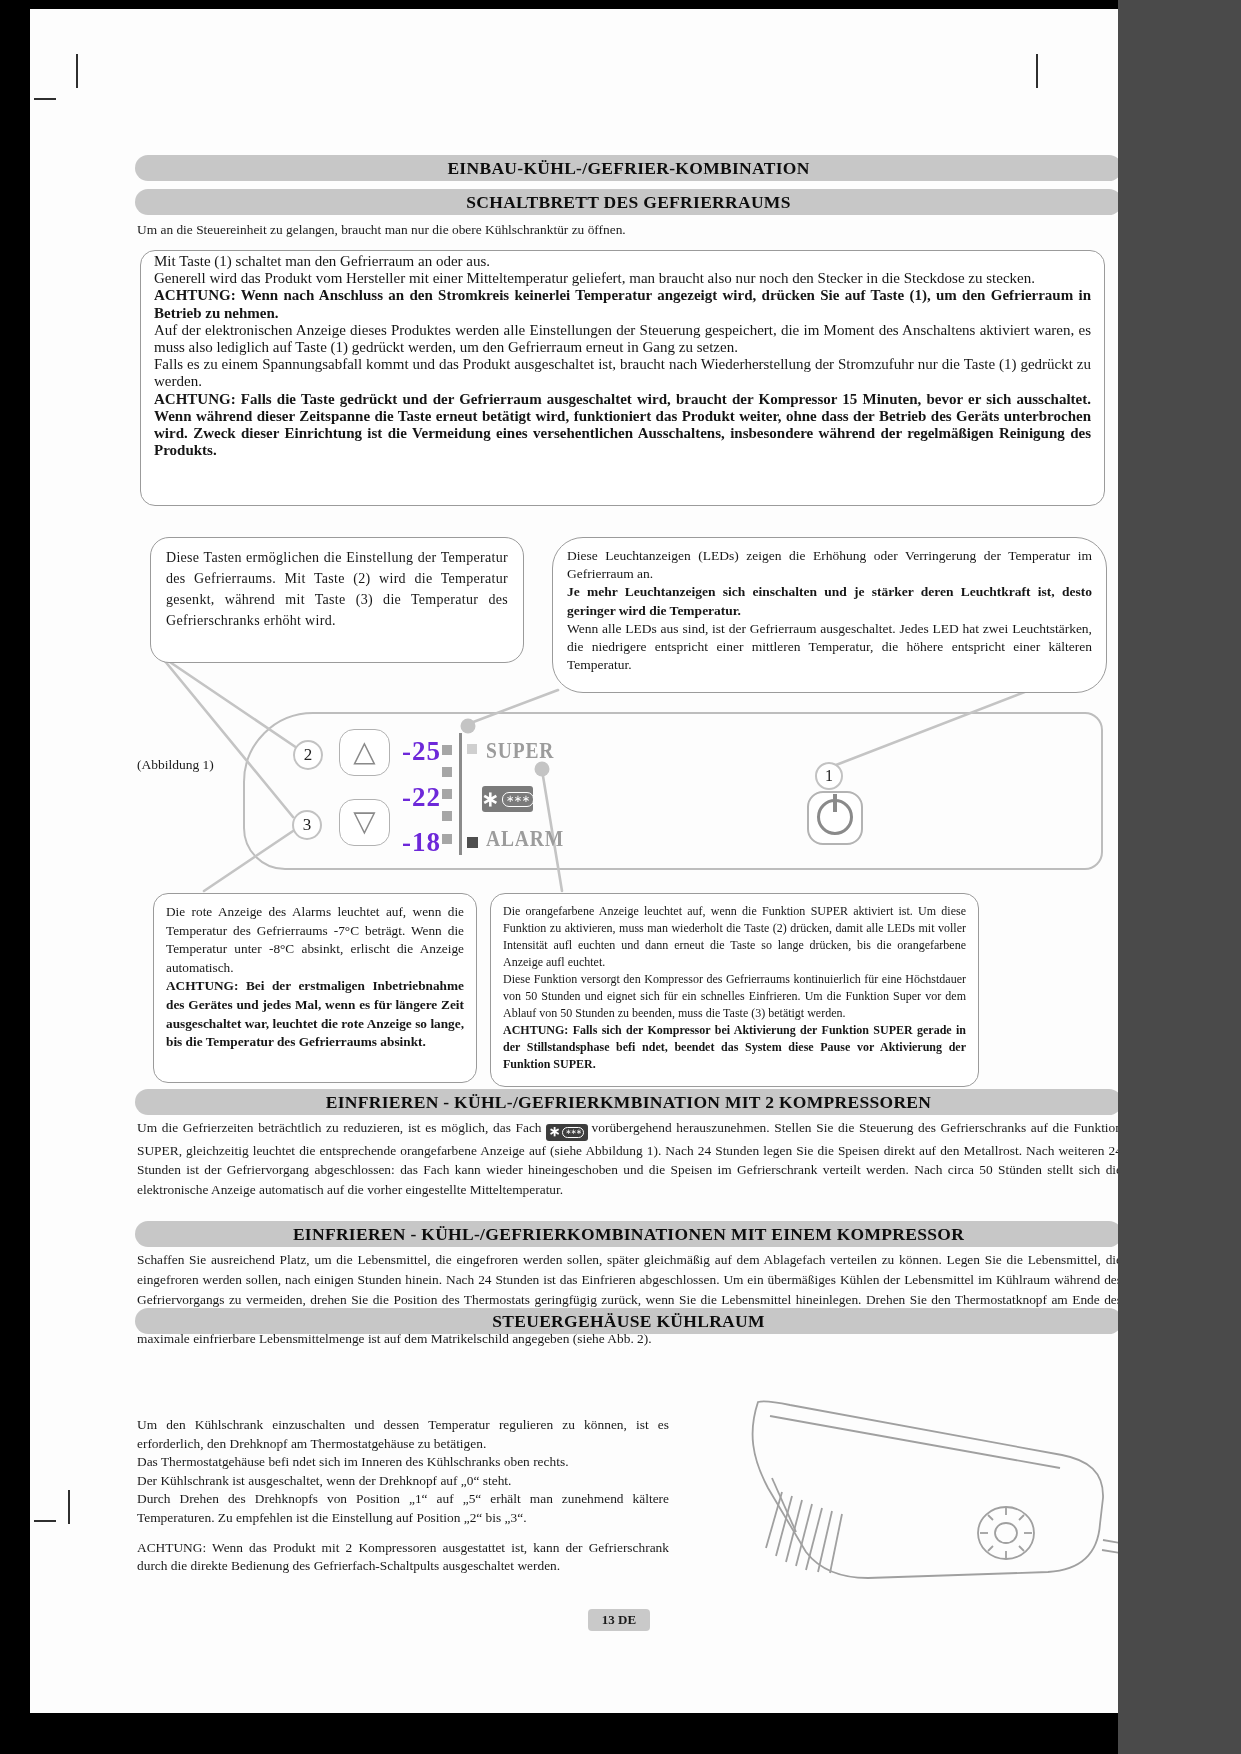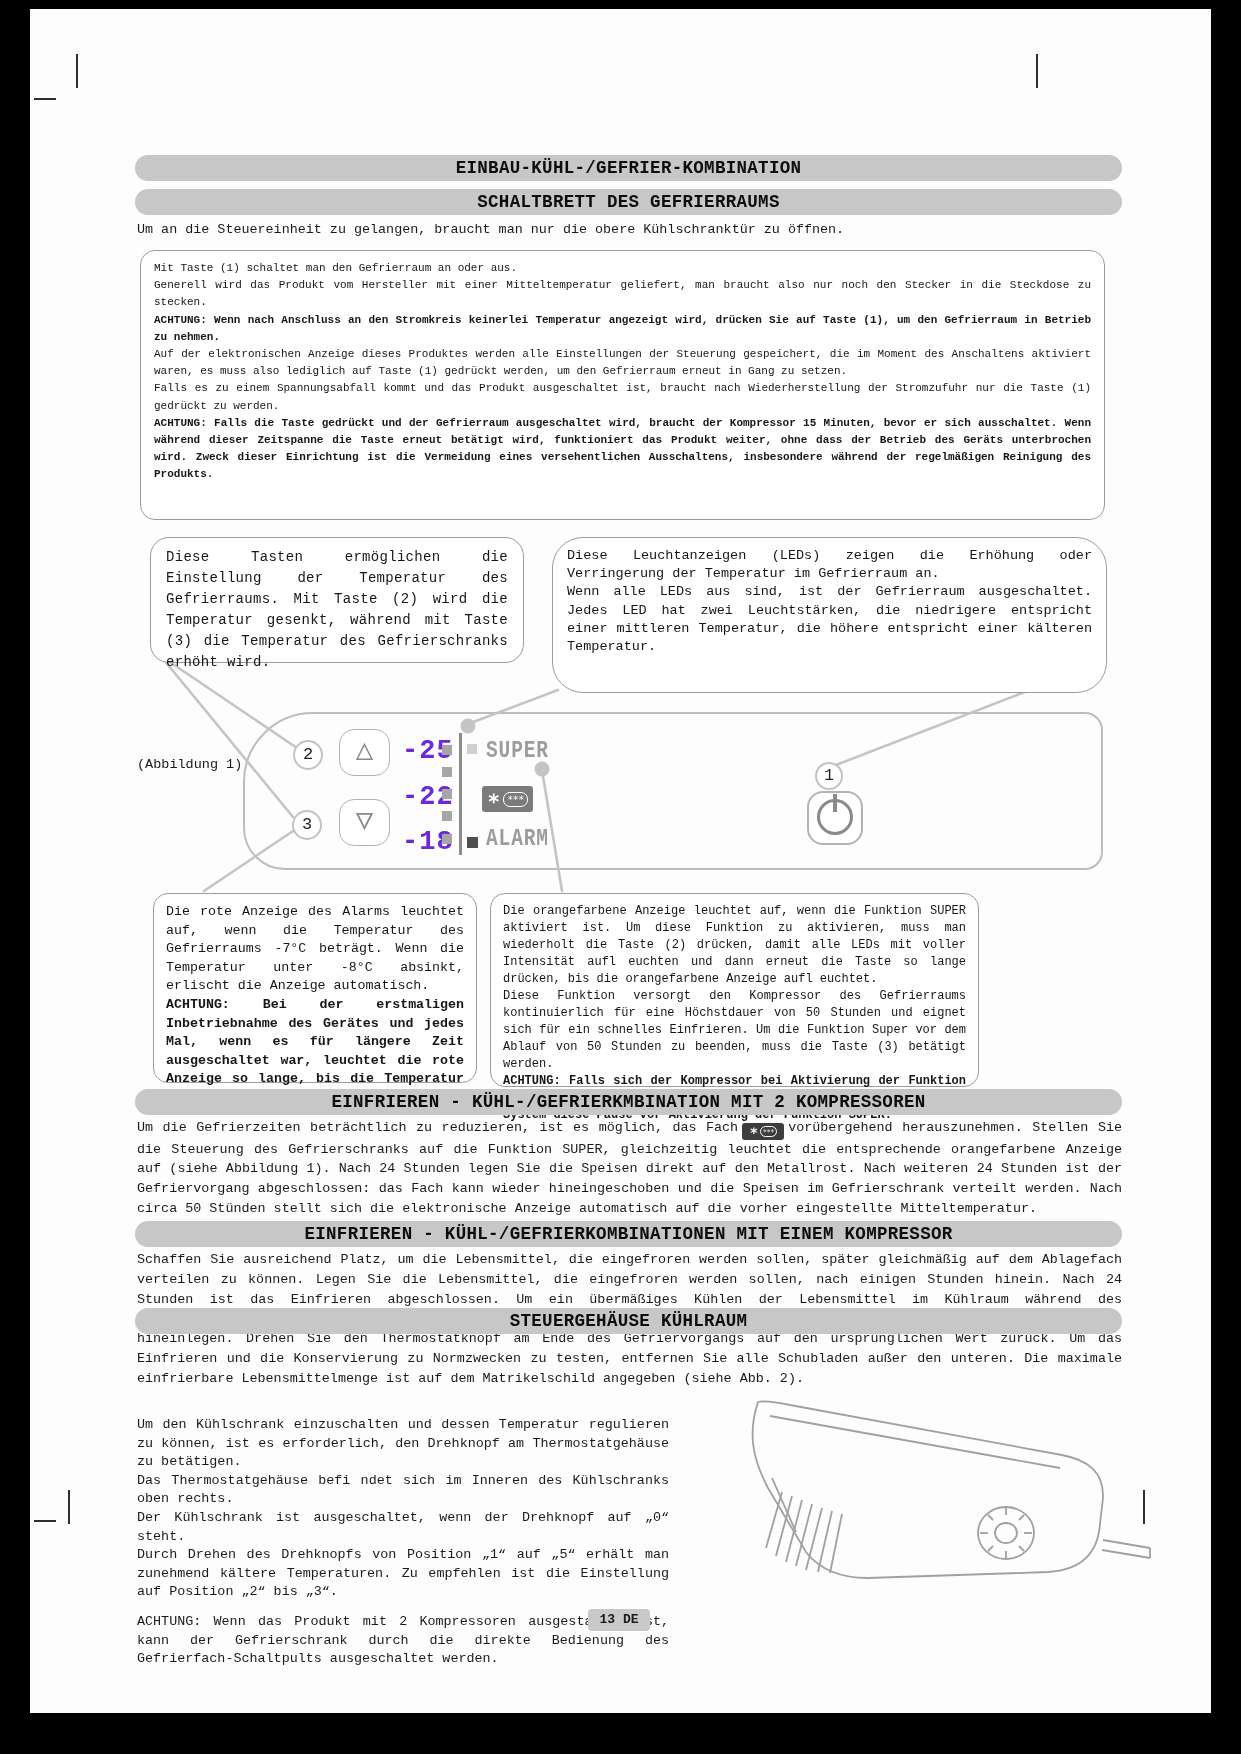--- a/index.html
+++ b/index.html
@@ -1,32 +1,32 @@
 <!DOCTYPE html>
 <html><head>
 <meta charset="utf-8">
 <style>
   html,body{margin:0;padding:0;background:#4a4a4a;}
-  .scan{position:relative;width:1241px;height:1754px;background:#fdfdfd;overflow:hidden;
-        font-family:Liberation Mono, monospace;color:#1a1a1a;}
+  .scan{position:relative;width:1118px;height:1754px;background:#fdfdfd;overflow:hidden;
+        font-family:Liberation Serif, serif;color:#1a1a1a;}
   
   .frame{position:absolute;background:#000;z-index:6;}
   .frame.top{left:0;top:0;width:1241px;height:9px;}
   .frame.bottom{left:0;top:1713px;width:1241px;height:41px;}
   .frame.left{left:0;top:0;width:30px;height:1754px;}
   .frame.right{left:1211px;top:0;width:30px;height:1754px;}
   
   .hbar{position:absolute;left:135px;width:987px;height:26px;background:#c7c7c7;border-radius:13px;
         text-align:center;font-weight:bold;font-size:17.5px;line-height:26px;letter-spacing:.3px;color:#0d0d0d;z-index:3;}
   
   .rbox{position:absolute;border:1.7px solid #9b9b9b;border-radius:15px;background:#fff;z-index:3;
         text-align:justify;color:#161616;}
   .rbox p{margin:0;}
   .b{font-weight:bold;}
-  .mainbox{left:140px;top:250px;width:937px;height:250px;padding:9px 13px;font-size:11px;line-height:17.2px;}
+  .mainbox{left:140px;top:250px;width:937px;height:250px;padding:2px 13px;font-size:15px;line-height:17.2px;}
   .keysbox{left:150px;top:537px;width:342px;height:106px;padding:9px 15px;border-radius:19px;
            font-size:14px;line-height:21px;letter-spacing:.3px;}
   .ledsbox{left:552px;top:537px;width:525px;height:136px;padding:9px 14px;border-radius:31px;
            font-size:13.5px;line-height:18.2px;}
   .alarmbox{left:153px;top:893px;width:298px;height:170px;padding:9px 12px;font-size:13.3px;line-height:18.6px;}
   .superbox{left:490px;top:893px;width:463px;height:174px;padding:9px 12px;font-size:12px;line-height:17px;}
   .intro{position:absolute;left:137px;top:222px;width:985px;font-size:13.4px;z-index:3;}
   .para{position:absolute;left:137px;width:985px;text-align:justify;font-size:13.4px;line-height:19.8px;z-index:3;}
   .bottomtext{position:absolute;left:137px;top:1416px;width:532px;text-align:justify;
               font-size:13.4px;line-height:18.6px;z-index:3;}
@@ -145,20 +145,21 @@
     <p>Auf der elektronischen Anzeige dieses Produktes werden alle Einstellungen der Steuerung gespeichert, die im Moment des Anschaltens aktiviert waren, es muss also lediglich auf Taste (1) gedrückt werden, um den Gefrierraum erneut in Gang zu setzen.</p>
     <p>Falls es zu einem Spannungsabfall kommt und das Produkt ausgeschaltet ist, braucht nach Wiederherstellung der Stromzufuhr nur die Taste (1) gedrückt zu werden.</p>
     <p class="b">ACHTUNG: Falls die Taste gedrückt und der Gefrierraum ausgeschaltet wird, braucht der Kompressor 15 Minuten, bevor er sich ausschaltet. Wenn während dieser Zeitspanne die Taste erneut betätigt wird, funktioniert das Produkt weiter, ohne dass der Betrieb des Geräts unterbrochen wird. Zweck dieser Einrichtung ist die Vermeidung eines versehentlichen Ausschaltens, insbesondere während der regelmäßigen Reinigung des Produkts.</p>
   </div>
 
   <div class="rbox keysbox">
     <p>Diese Tasten ermöglichen die Einstellung der Temperatur des Gefrierraums. Mit Taste (2) wird die Temperatur gesenkt, während mit Taste (3) die Temperatur des Gefrierschranks erhöht wird.</p>
   </div>
   <div class="rbox ledsbox">
     <p>Diese Leuchtanzeigen (LEDs) zeigen die Erhöhung oder Verringerung der Temperatur im Gefrierraum an.</p>
+    <p class="b">Je mehr Leuchtanzeigen sich einschalten und je stärker deren Leuchtkraft ist, desto geringer wird die Temperatur.</p>
     <p>Wenn alle LEDs aus sind, ist der Gefrierraum ausgeschaltet. Jedes LED hat zwei Leuchtstärken, die niedrigere entspricht einer mittleren Temperatur, die höhere entspricht einer kälteren Temperatur.</p>
   </div>
 
   <div class="figlabel">(Abbildung 1)</div>
   <div class="panelframe"></div>
 
   <div class="cnum n2">2</div>
   <div class="cnum n3">3</div>
   <div class="cnum n1">1</div>
 

